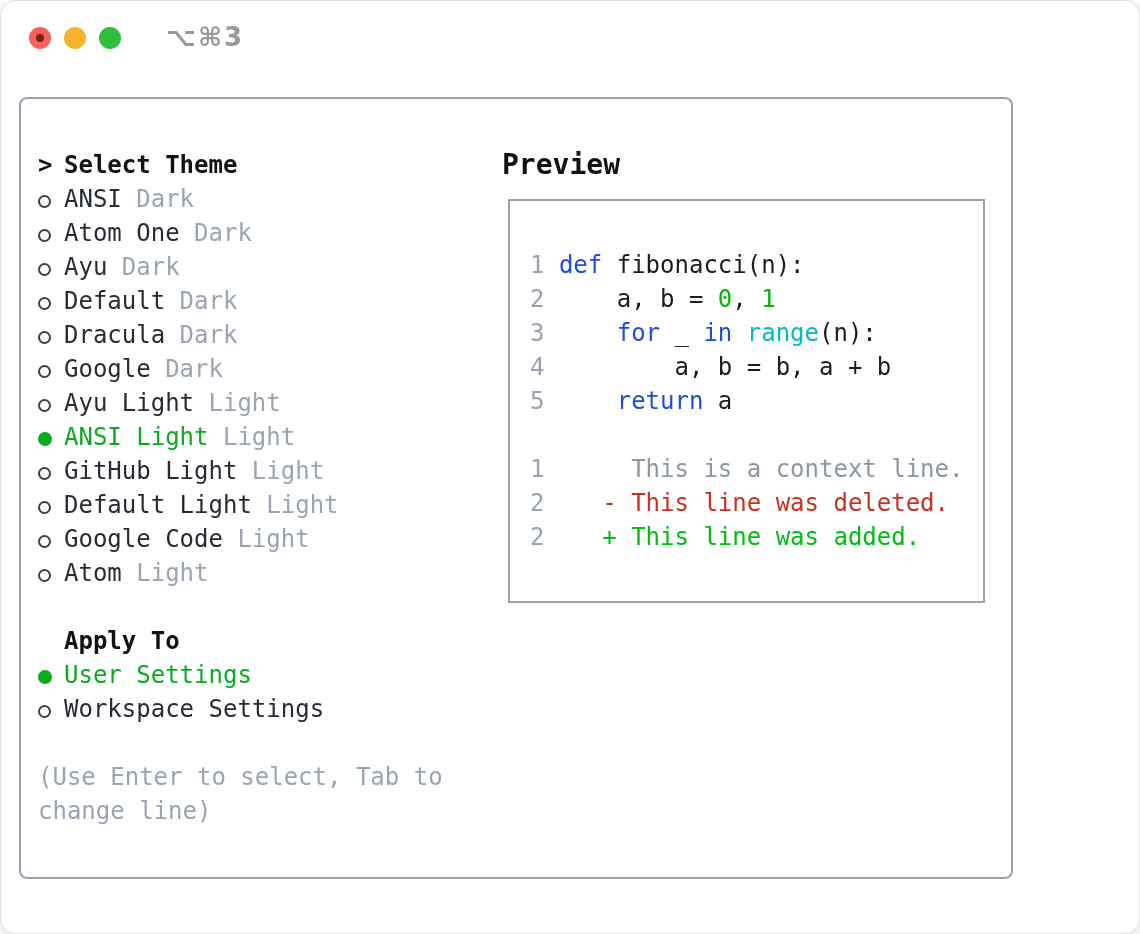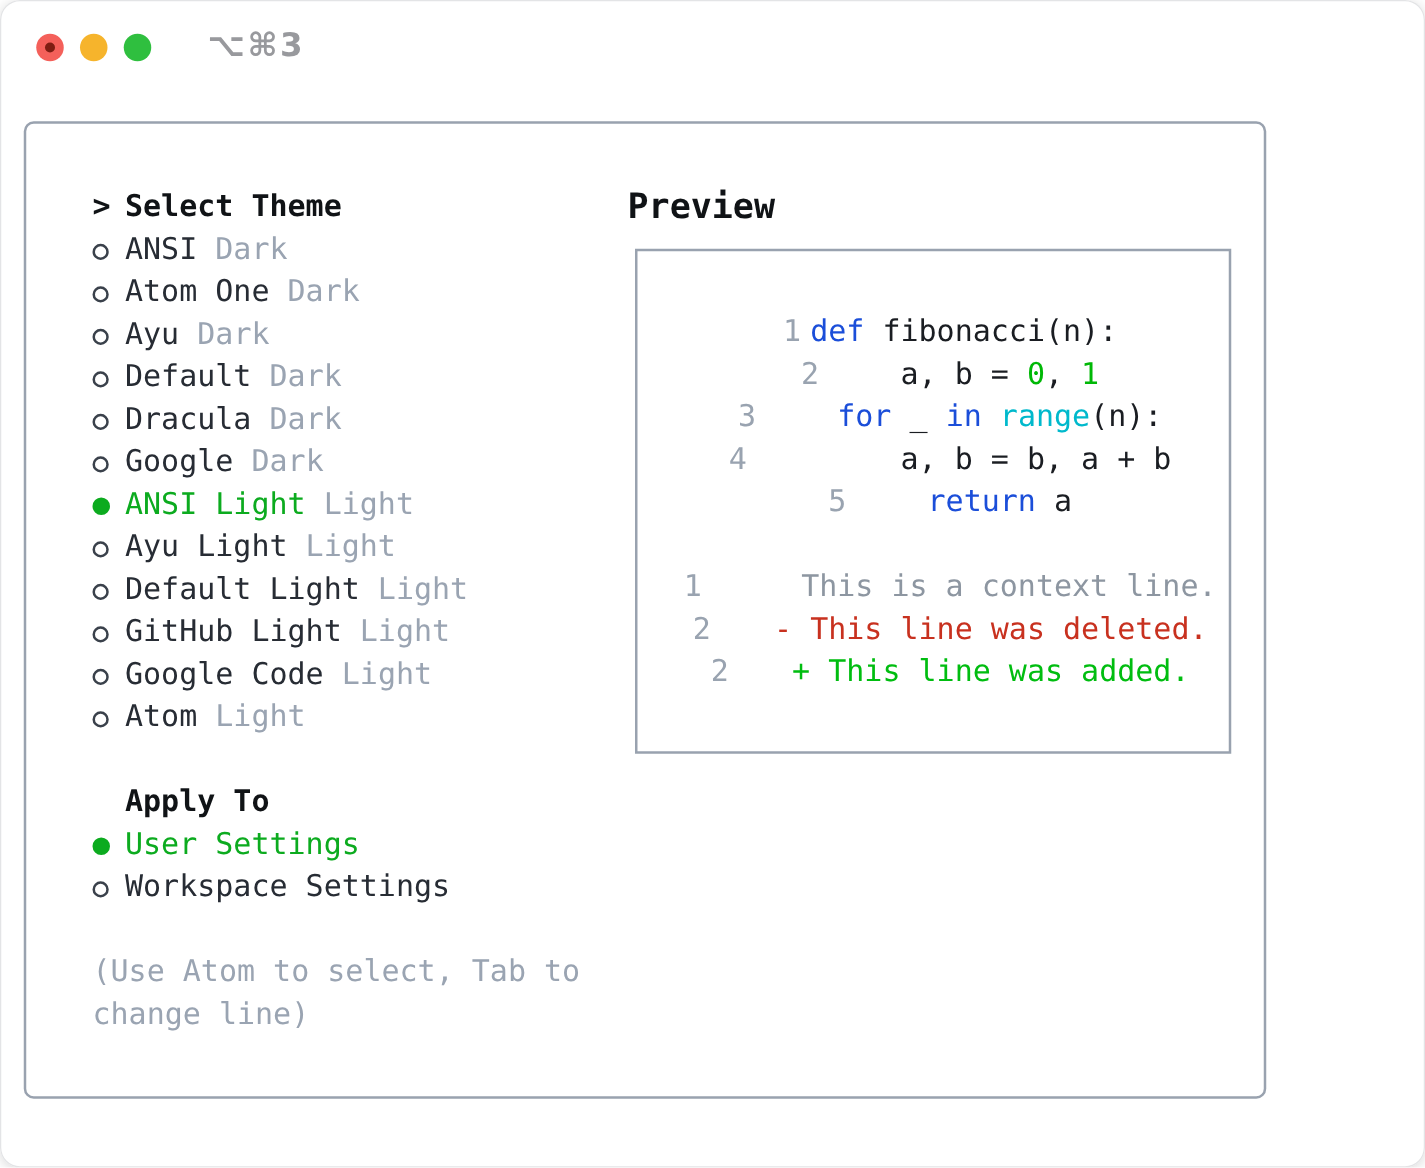--- a/index.html
+++ b/index.html
@@ -28,37 +28,37 @@
   .shortcut{
     position:absolute;left:166px;top:22px;font-size:26px;font-weight:bold;
     color:#98999d;font-family:"DejaVu Sans",sans-serif;letter-spacing:2px;
   }
   
   .panel{
     position:absolute;left:19px;top:97px;width:994px;height:782px;background:#fff;
     border:2px solid var(--border);border-radius:8px;
   }
   .left-col{position:absolute;left:17px;top:49px;font-size:24px;}
-  .row{height:34px;line-height:34px;white-space:pre;margin-left:36px;}
+  .row{height:34px;line-height:34px;white-space:pre;}
   .bullet-box{display:inline-block;width:26px;}
   .radio{display:inline-block;width:13px;height:13px;border-radius:50%;
     border:2px solid #3a414b;vertical-align:-1px;background:transparent;}
   .radio.on{width:14px;height:14px;background:var(--accent);border-color:var(--accent);}
   .prompt{display:inline-block;width:26px;font-weight:bold;color:var(--ink);}
   .h{font-weight:bold;color:var(--ink);}
   .name{color:var(--fg);}
   .sel .name{color:var(--accent);}
   .variant{color:var(--muted);}
   .help{color:var(--muted);}
   
   .preview-label{position:absolute;left:481px;top:49px;font-size:28px;line-height:34px;
     font-weight:bold;color:var(--ink);}
   .pbox{position:absolute;left:487px;top:100px;width:477px;height:404px;
     border:2px solid var(--border);background:#fff;overflow:hidden;}
-  .plines{position:absolute;left:0;top:47px;width:100%;font-size:24px;text-align:center;}
+  .plines{position:absolute;left:0;top:47px;width:100%;font-size:24px;}
   .pline{height:34px;line-height:34px;white-space:pre;padding-left:20px;}
   .ln{display:inline-block;width:2ch;color:#99a3b0;}
   .seg-plain{color:var(--code)} .seg-keyword{color:var(--kw)}
   .seg-builtin{color:var(--builtin)} .seg-number{color:var(--num)}
   .seg-context{color:var(--ctx)} .seg-deleted{color:var(--deleted)}
   .seg-added{color:var(--added)}
 </style>
 </head>
 <body>
 
@@ -73,35 +73,35 @@
 
     <div class="left-col">
       <div class="row"><span class="prompt">&gt;</span><span class="h">Select Theme</span></div>
       <div id="theme-list">
           <div class="row"><span class="bullet-box"><span class="radio"></span></span><span class="name">ANSI</span><span class="variant"> Dark</span></div>
           <div class="row"><span class="bullet-box"><span class="radio"></span></span><span class="name">Atom One</span><span class="variant"> Dark</span></div>
           <div class="row"><span class="bullet-box"><span class="radio"></span></span><span class="name">Ayu</span><span class="variant"> Dark</span></div>
           <div class="row"><span class="bullet-box"><span class="radio"></span></span><span class="name">Default</span><span class="variant"> Dark</span></div>
           <div class="row"><span class="bullet-box"><span class="radio"></span></span><span class="name">Dracula</span><span class="variant"> Dark</span></div>
           <div class="row"><span class="bullet-box"><span class="radio"></span></span><span class="name">Google</span><span class="variant"> Dark</span></div>
+          <div class="row"><span class="bullet-box"><span class="radio"></span></span><span class="name">Ayu Light</span><span class="variant"> Light</span></div>
           <div class="row sel"><span class="bullet-box"><span class="radio on"></span></span><span class="name">ANSI Light</span><span class="variant"> Light</span></div>
-          <div class="row"><span class="bullet-box"><span class="radio"></span></span><span class="name">Ayu Light</span><span class="variant"> Light</span></div>
+          <div class="row"><span class="bullet-box"><span class="radio"></span></span><span class="name">GitHub Light</span><span class="variant"> Light</span></div>
           <div class="row"><span class="bullet-box"><span class="radio"></span></span><span class="name">Default Light</span><span class="variant"> Light</span></div>
-          <div class="row"><span class="bullet-box"><span class="radio"></span></span><span class="name">GitHub Light</span><span class="variant"> Light</span></div>
           <div class="row"><span class="bullet-box"><span class="radio"></span></span><span class="name">Google Code</span><span class="variant"> Light</span></div>
           <div class="row"><span class="bullet-box"><span class="radio"></span></span><span class="name">Atom</span><span class="variant"> Light</span></div>
         </div>
       <div class="row"></div>
       <div class="row"><span class="bullet-box"></span><span class="h">Apply To</span></div>
       <div id="apply-list">
           <div class="row sel"><span class="bullet-box"><span class="radio on"></span></span><span class="name">User Settings</span></div>
           <div class="row"><span class="bullet-box"><span class="radio"></span></span><span class="name">Workspace Settings</span></div>
         </div>
       <div class="row"></div>
-      <div class="row help">(Use Atom to select, Tab to</div>
+      <div class="row help">(Use Enter to select, Tab to</div>
       <div class="row help">change line)</div>
     </div>
 
     <div class="preview-label">Preview</div>
 
     <div class="pbox">
       <div class="plines" id="preview-lines">
           <div class="pline"><span class="ln">1</span><span class="seg-keyword">def</span><span class="seg-plain"> fibonacci(n):</span></div>
           <div class="pline"><span class="ln">2</span><span class="seg-plain">    a, b = </span><span class="seg-number">0</span><span class="seg-plain">, </span><span class="seg-number">1</span></div>
           <div class="pline"><span class="ln">3</span><span class="seg-plain">    </span><span class="seg-keyword">for</span><span class="seg-plain"> _ </span><span class="seg-keyword">in</span><span class="seg-plain"> </span><span class="seg-builtin">range</span><span class="seg-plain">(n):</span></div>

